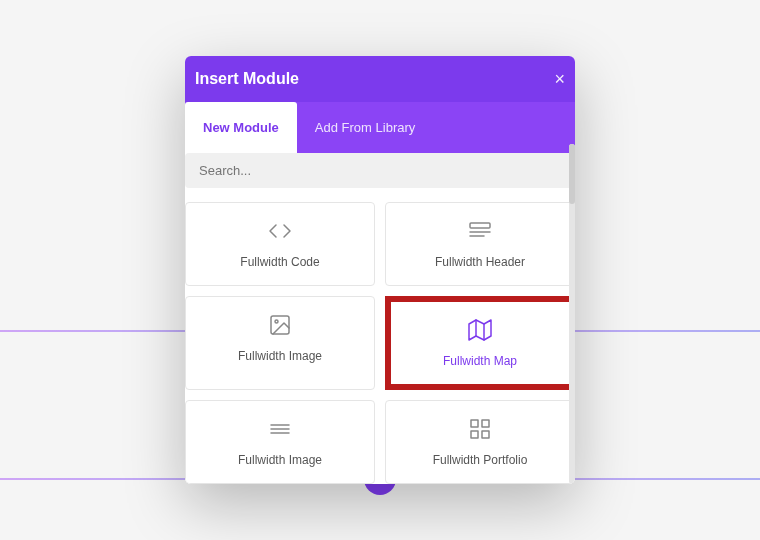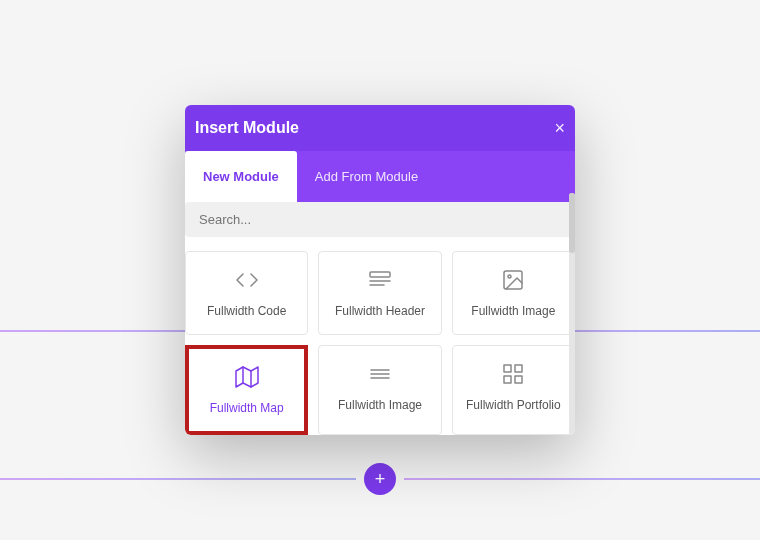--- a/index.html
+++ b/index.html
@@ -147,38 +147,38 @@
       border-radius: 4px;
       font-size: 13px;
       color: #999;
       margin-bottom: 14px;
       outline: none;
     }
 
     
     .module-grid {
       display: grid;
-      grid-template-columns: 1fr 1fr 1fr;
+      grid-template-columns: 1fr 1fr;
       gap: 10px;
     }
 
     .module-item {
       border: 1px solid #e5e5e5;
       border-radius: 4px;
       padding: 16px 10px;
       display: flex;
       flex-direction: column;
       align-items: center;
       cursor: pointer;
       background: white;
       transition: border-color 0.2s;
     }
 
     .module-item.selected {
-      border: 4px solid #b91c1c;
+      border: 6px solid #b91c1c;
       border-radius: 0;
     }
 
     .module-icon {
       font-size: 22px;
       color: #888;
       margin-bottom: 8px;
       line-height: 1;
     }
 
@@ -247,21 +247,21 @@
     <div class="modal-header">
       <span class="modal-title">Insert Module</span>
       <span class="modal-close">×</span>
     </div>
 
     <div class="modal-tabs">
       <div class="modal-tab active">
         <span>New Module</span>
       </div>
       <div class="modal-tab">
-        <span>Add From Module</span>
+        <span>Add From Library</span>
       </div>
     </div>
 
     <div class="modal-body">
 
       
       <input type="text" class="search-box" placeholder="Search..." style="">
 
       
       <div class="module-grid">

